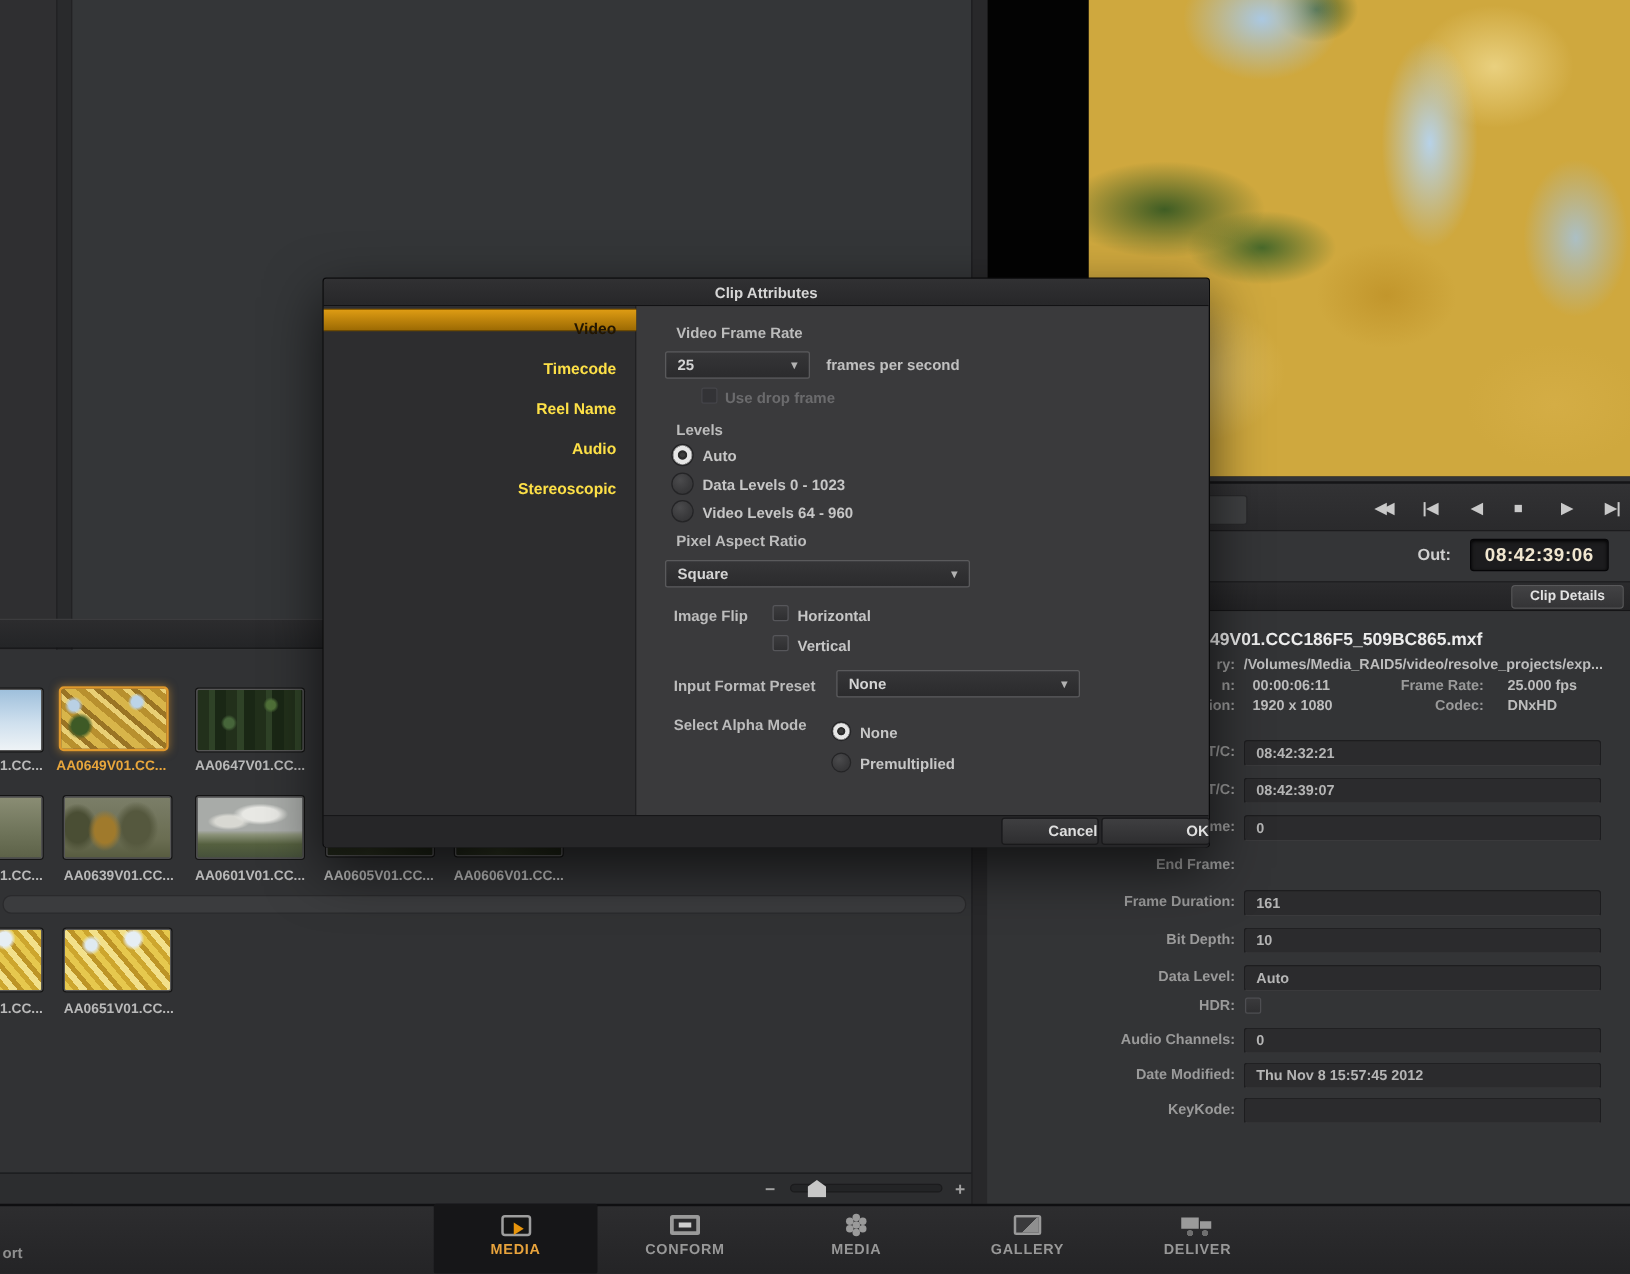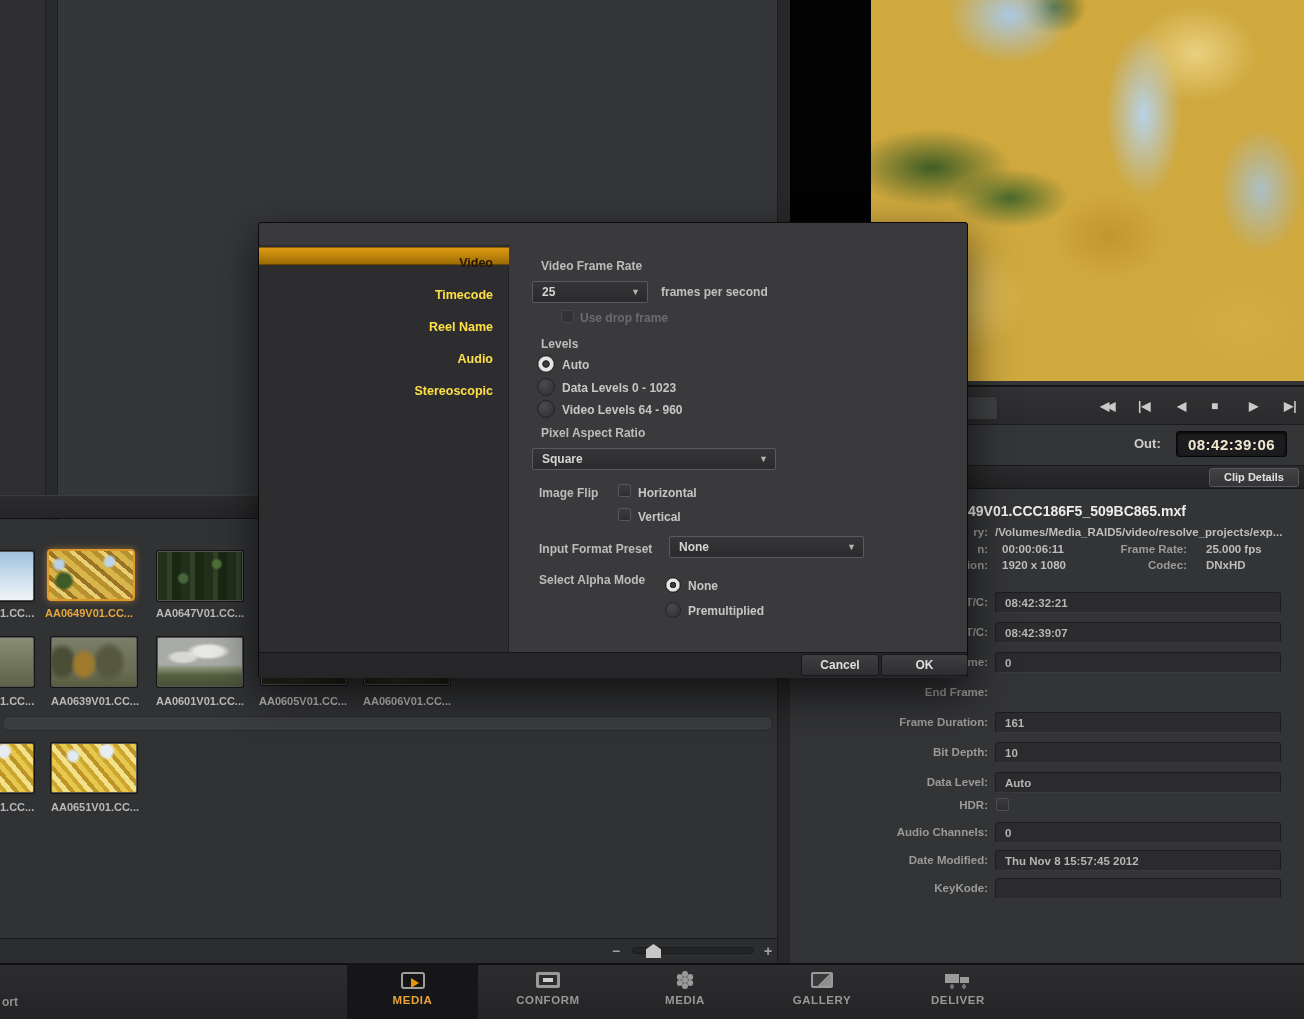--- a/index.html
+++ b/index.html
@@ -90,21 +90,21 @@
   
   .dialog{left:258px;top:222px;width:710px;height:456px;background:#3a3a3c;border:1px solid #0a0a0b;border-radius:3px;
     box-shadow:0 16px 44px rgba(0,0,0,.65);z-index:50;}
   .dlg-title{position:absolute;left:0;top:0;width:100%;height:22px;background:linear-gradient(#313133,#272729);border-bottom:1px solid #121214;
     color:#d6d6d6;font-size:12px;font-weight:bold;text-align:center;line-height:22px;border-radius:3px 3px 0 0;}
   .dlg-sidebar{position:absolute;left:0;top:22px;width:250px;height:407px;background:#2d2d2f;border-right:1px solid #202022;}
   .dlg-tab{position:absolute;left:0;width:250px;height:32px;color:#fde047;font-size:12.5px;font-weight:bold;text-align:right;line-height:32px;padding-right:16px;}
   .dlg-tab.active{height:18px;background:linear-gradient(#dd9b13,#9d6b04);color:#221602;border-top:1px solid #8a5d02;border-bottom:1px solid #6d4a01;line-height:30px;}
   .dlg-footer{position:absolute;left:0;top:429px;width:708px;height:26px;background:#262628;border-top:1px solid #161618;border-radius:0 0 3px 3px;}
   .dlg-btn{position:absolute;top:431px;height:22px;background:linear-gradient(#3f3f41,#2e2e30);border:1px solid #19191b;border-radius:3px;
-    color:#dedede;font-size:12px;font-weight:bold;text-align:center;line-height:20px;}
+    color:#dedede;font-size:12px;font-weight:bold;text-align:right;line-height:20px;}
   .c-label{position:absolute;font-size:12px;font-weight:bold;color:#bcbcbc;white-space:nowrap;}
   .c-label.dim{color:#6b6b6d;}
   .dropdown{position:absolute;height:22px;background:linear-gradient(#353537,#2b2b2d);border:1px solid #5a5a5c;border-radius:2px;
     color:#d4d4d4;font-size:12px;font-weight:bold;line-height:20px;padding-left:9px;}
   .dropdown .arr{position:absolute;right:7px;top:0;color:#b2b2b2;font-size:9px;line-height:20px;}
   .checkbox{position:absolute;width:13px;height:13px;background:linear-gradient(#3c3c3e,#2f2f31);border:1px solid #56565a;border-radius:2px;}
   .checkbox.dim{border-color:#45454a;background:#333336;}
   .radio{position:absolute;width:18px;height:18px;border-radius:50%;border:1px solid #242426;
     background:radial-gradient(circle at 38% 32%,#4b4b4d,#39393b 60%,#313133);}
   .radio.sel{background:radial-gradient(circle,#3c3c3c 0 17%,#2b2b2b 18% 30%,#e6e6e6 36% 62%,#9c9c9c 64% 71%,#3f3f41 73% 100%);}
@@ -225,20 +225,21 @@
   <div class="f-label" style="top:799px;">HDR:</div>
   <div class="abs hdr-check" style="top:798px;"></div>
   <div class="f-label" style="top:826px;">Audio Channels:</div>
   <div class="f-box" style="top:822px;">0</div>
   <div class="f-label" style="top:854px;">Date Modified:</div>
   <div class="f-box" style="top:850px;">Thu Nov  8 15:57:45 2012</div>
   <div class="f-label" style="top:882px;">KeyKode:</div>
   <div class="f-box" style="top:878px;"></div>
 
   <div class="abs dialog">
+    <div class="dlg-title">Clip Attributes</div>
     <div class="dlg-sidebar">
       <div class="dlg-tab active" style="top:2px;">Video</div>
       <div class="dlg-tab" style="top:34px;">Timecode</div>
       <div class="dlg-tab" style="top:66px;">Reel Name</div>
       <div class="dlg-tab" style="top:98px;">Audio</div>
       <div class="dlg-tab" style="top:130px;">Stereoscopic</div>
     </div>
 
     <div class="c-label" style="left:282px;top:36px;">Video Frame Rate</div>
     <div class="dropdown" style="left:273px;top:58px;width:116px;">

